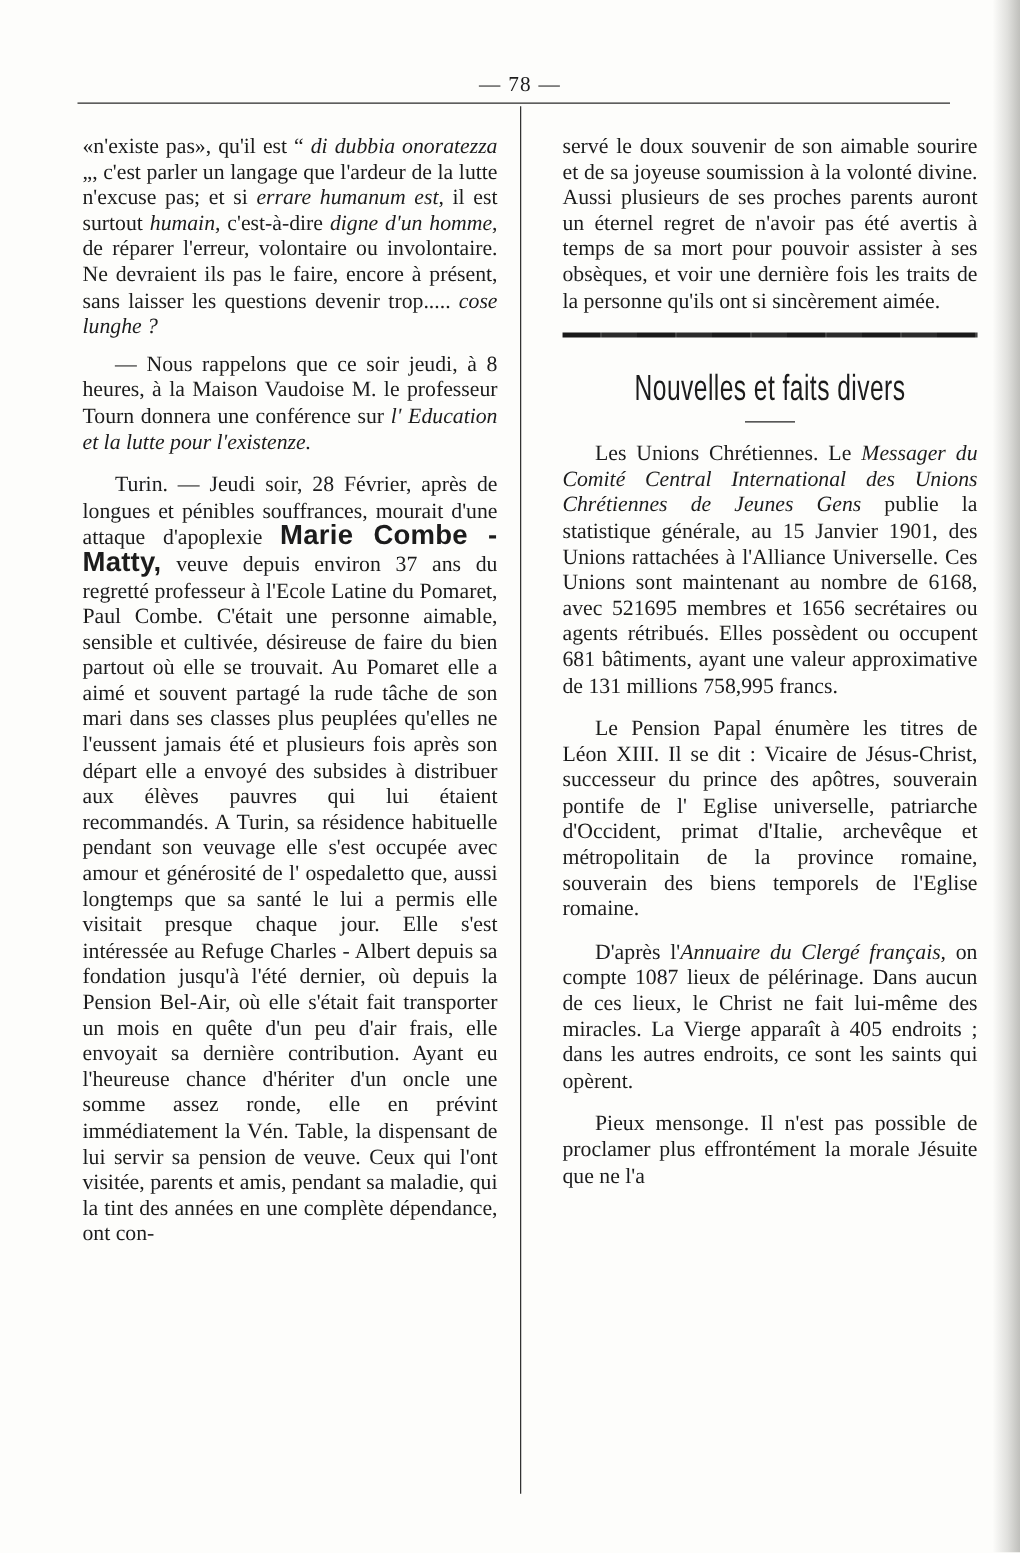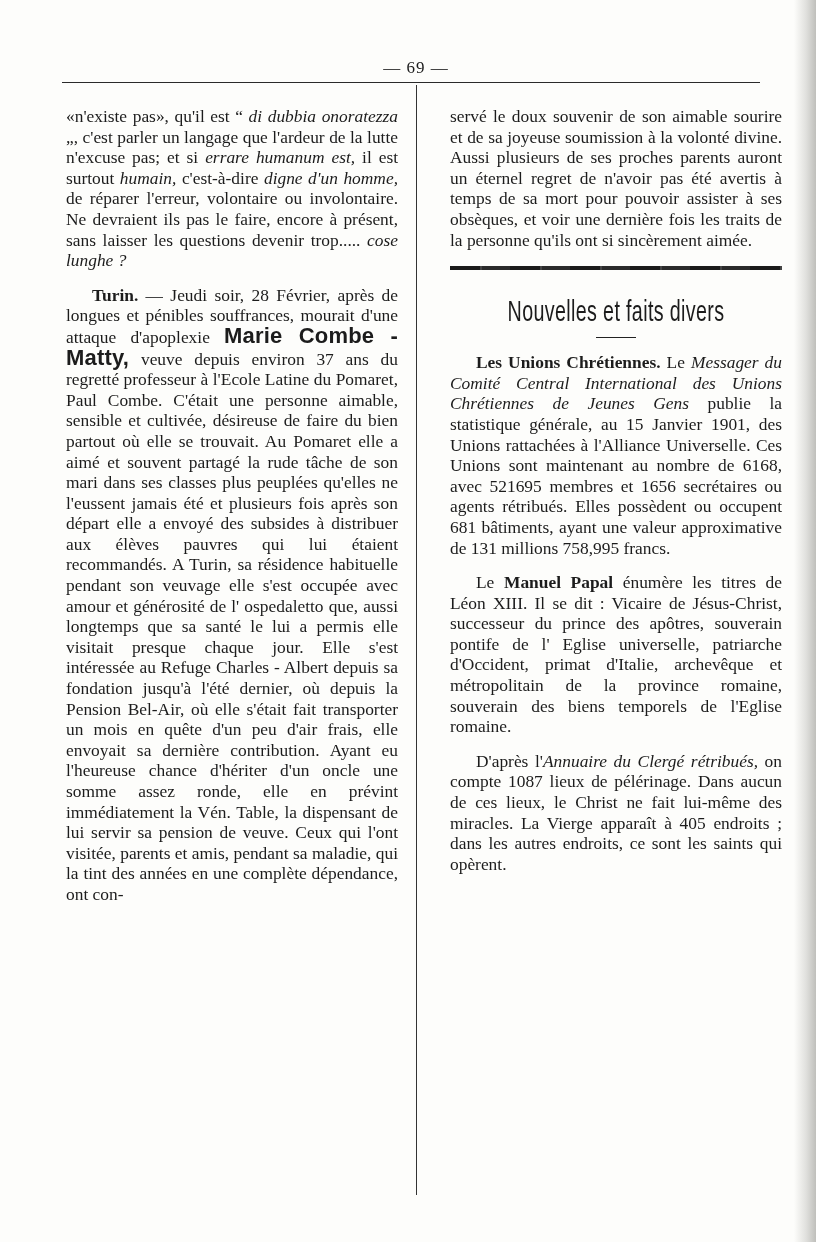--- a/index.html
+++ b/index.html
@@ -33,21 +33,21 @@
       font-size: 17.4px; line-height: 20.6px;
       text-align: justify; hyphens: manual;
     }
     .col.left { left: 66px; }
     .col.right { left: 450px; }
     p { margin: 0; text-indent: 0; }
     p.ind { text-indent: 26px; }
     .gap { margin-top: 10px; }
     .gap2 { margin-top: 14px; }
     i { font-style: italic; }
-    b { font-weight: bold; }
+    b { font-weight: normal; }
     .sans-bold { font-family: "Liberation Sans", sans-serif; font-weight: bold; font-size: 22px; letter-spacing: 0.2px; }
     .heavy-rule {
       margin-top: 16px; height: 4px;
       background: repeating-linear-gradient(to right, #1a1a1a 0px, #1a1a1a 30px, #444 30px, #444 32px, #2b2b2b 32px, #2b2b2b 60px);
     }
     .section-title {
       margin-top: 24px; text-align: center;
       font-family: "Liberation Sans", sans-serif;
       font-size: 29px; letter-spacing: 0.5px;
       transform: scaleX(0.68); transform-origin: center;
@@ -56,40 +56,46 @@
     .short-rule {
       width: 40px; height: 0; border-top: 1.6px solid #222;
       margin: 9px auto 14px auto;
     }
   </style>
 </head>
 <body>
 
 <div class="edge-shadow"></div>
 
-<div class="page-number">— 69 —</div>
+<div class="page-number">— 78 —</div>
 <div class="top-rule"></div>
 <div class="col-rule"></div>
 
 <div class="col left">
   <p>
     <span>«n'existe pas», qu'il est “ </span><i>di dubbia onoratezza</i><span> „, c'est parler un langage que l'ardeur de la lutte n'excuse pas; et si </span><i>errare humanum est,</i><span> il est surtout </span><i>humain,</i><span> c'est-à-dire </span><i>digne d'un homme,</i><span> de réparer l'erreur, volontaire ou involontaire. Ne devraient ils pas le faire, encore à présent, sans laisser les questions devenir trop..... </span><i>cose lunghe ?</i>
+  </p>
+  <p class="ind gap">
+    <span>— Nous rappelons que ce soir jeudi, à 8 heures, à la Maison Vaudoise M. le professeur Tourn donnera une conférence sur </span><i>l' Education et la lutte pour l'existenze.</i>
   </p>
   <p class="ind gap2">
     <b>Turin.</b><span> — Jeudi soir, 28 Février, après de longues et pénibles souffrances, mourait d'une attaque d'apoplexie </span><span class="sans-bold">Marie Combe - Matty,</span><span> veuve depuis environ 37 ans du regretté professeur à l'Ecole Latine du Pomaret, Paul Combe. C'était une personne aimable, sensible et cultivée, désireuse de faire du bien partout où elle se trouvait. Au Pomaret elle a aimé et souvent partagé la rude tâche de son mari dans ses classes plus peuplées qu'elles ne l'eussent jamais été et plusieurs fois après son départ elle a envoyé des subsides à distribuer aux élèves pauvres qui lui étaient recommandés. A Turin, sa résidence habituelle pendant son veuvage elle s'est occupée avec amour et générosité de l' ospedaletto que, aussi longtemps que sa santé le lui a permis elle visitait presque chaque jour. Elle s'est intéressée au Refuge Charles - Albert depuis sa fondation jusqu'à l'été dernier, où depuis la Pension Bel-Air, où elle s'était fait transporter un mois en quête d'un peu d'air frais, elle envoyait sa dernière contribution. Ayant eu l'heureuse chance d'hériter d'un oncle une somme assez ronde, elle en prévint immédiatement la Vén. Table, la dispensant de lui servir sa pension de veuve. Ceux qui l'ont visitée, parents et amis, pendant sa maladie, qui la tint des années en une complète dépendance, ont con-</span>
   </p>
 </div>
 
 <div class="col right">
   <p>servé le doux souvenir de son aimable sourire et de sa joyeuse soumission à la volonté divine. Aussi plusieurs de ses proches parents auront un éternel regret de n'avoir pas été avertis à temps de sa mort pour pouvoir assister à ses obsèques, et voir une dernière fois les traits de la personne qu'ils ont si sincèrement aimée.</p>
   <div class="heavy-rule"></div>
   <div class="section-title">Nouvelles et faits divers</div>
   <div class="short-rule"></div>
   <p class="ind">
     <b>Les Unions Chrétiennes.</b><span> Le </span><i>Messager du Comité Central International des Unions Chrétiennes de Jeunes Gens</i><span> publie la statistique générale, au 15 Janvier 1901, des Unions rattachées à l'Alliance Universelle. Ces Unions sont maintenant au nombre de 6168, avec 521695 membres et 1656 secrétaires ou agents rétribués. Elles possèdent ou occupent 681 bâtiments, ayant une valeur approximative de 131 millions 758,995 francs.</span>
   </p>
   <p class="ind gap2">
-    <span>Le </span><b>Manuel Papal</b><span> énumère les titres de Léon XIII. Il se dit : Vicaire de Jésus-Christ, successeur du prince des apôtres, souverain pontife de l' Eglise universelle, patriarche d'Occident, primat d'Italie, archevêque et métropolitain de la province romaine, souverain des biens temporels de l'Eglise romaine.</span>
+    <span>Le </span><b>Pension Papal</b><span> énumère les titres de Léon XIII. Il se dit : Vicaire de Jésus-Christ, successeur du prince des apôtres, souverain pontife de l' Eglise universelle, patriarche d'Occident, primat d'Italie, archevêque et métropolitain de la province romaine, souverain des biens temporels de l'Eglise romaine.</span>
   </p>
   <p class="ind gap2">
-    <span>D'après l'</span><i>Annuaire du Clergé rétribués,</i><span> on compte 1087 lieux de pélérinage. Dans aucun de ces lieux, le Christ ne fait lui-même des miracles. La Vierge apparaît à 405 endroits ; dans les autres endroits, ce sont les saints qui opèrent.</span>
+    <span>D'après l'</span><i>Annuaire du Clergé français,</i><span> on compte 1087 lieux de pélérinage. Dans aucun de ces lieux, le Christ ne fait lui-même des miracles. La Vierge apparaît à 405 endroits ; dans les autres endroits, ce sont les saints qui opèrent.</span>
+  </p>
+  <p class="ind gap2">
+    <b>Pieux mensonge.</b><span> Il n'est pas possible de proclamer plus effrontément la morale Jésuite que ne l'a</span>
   </p>
 </div>
 
 </body></html>

